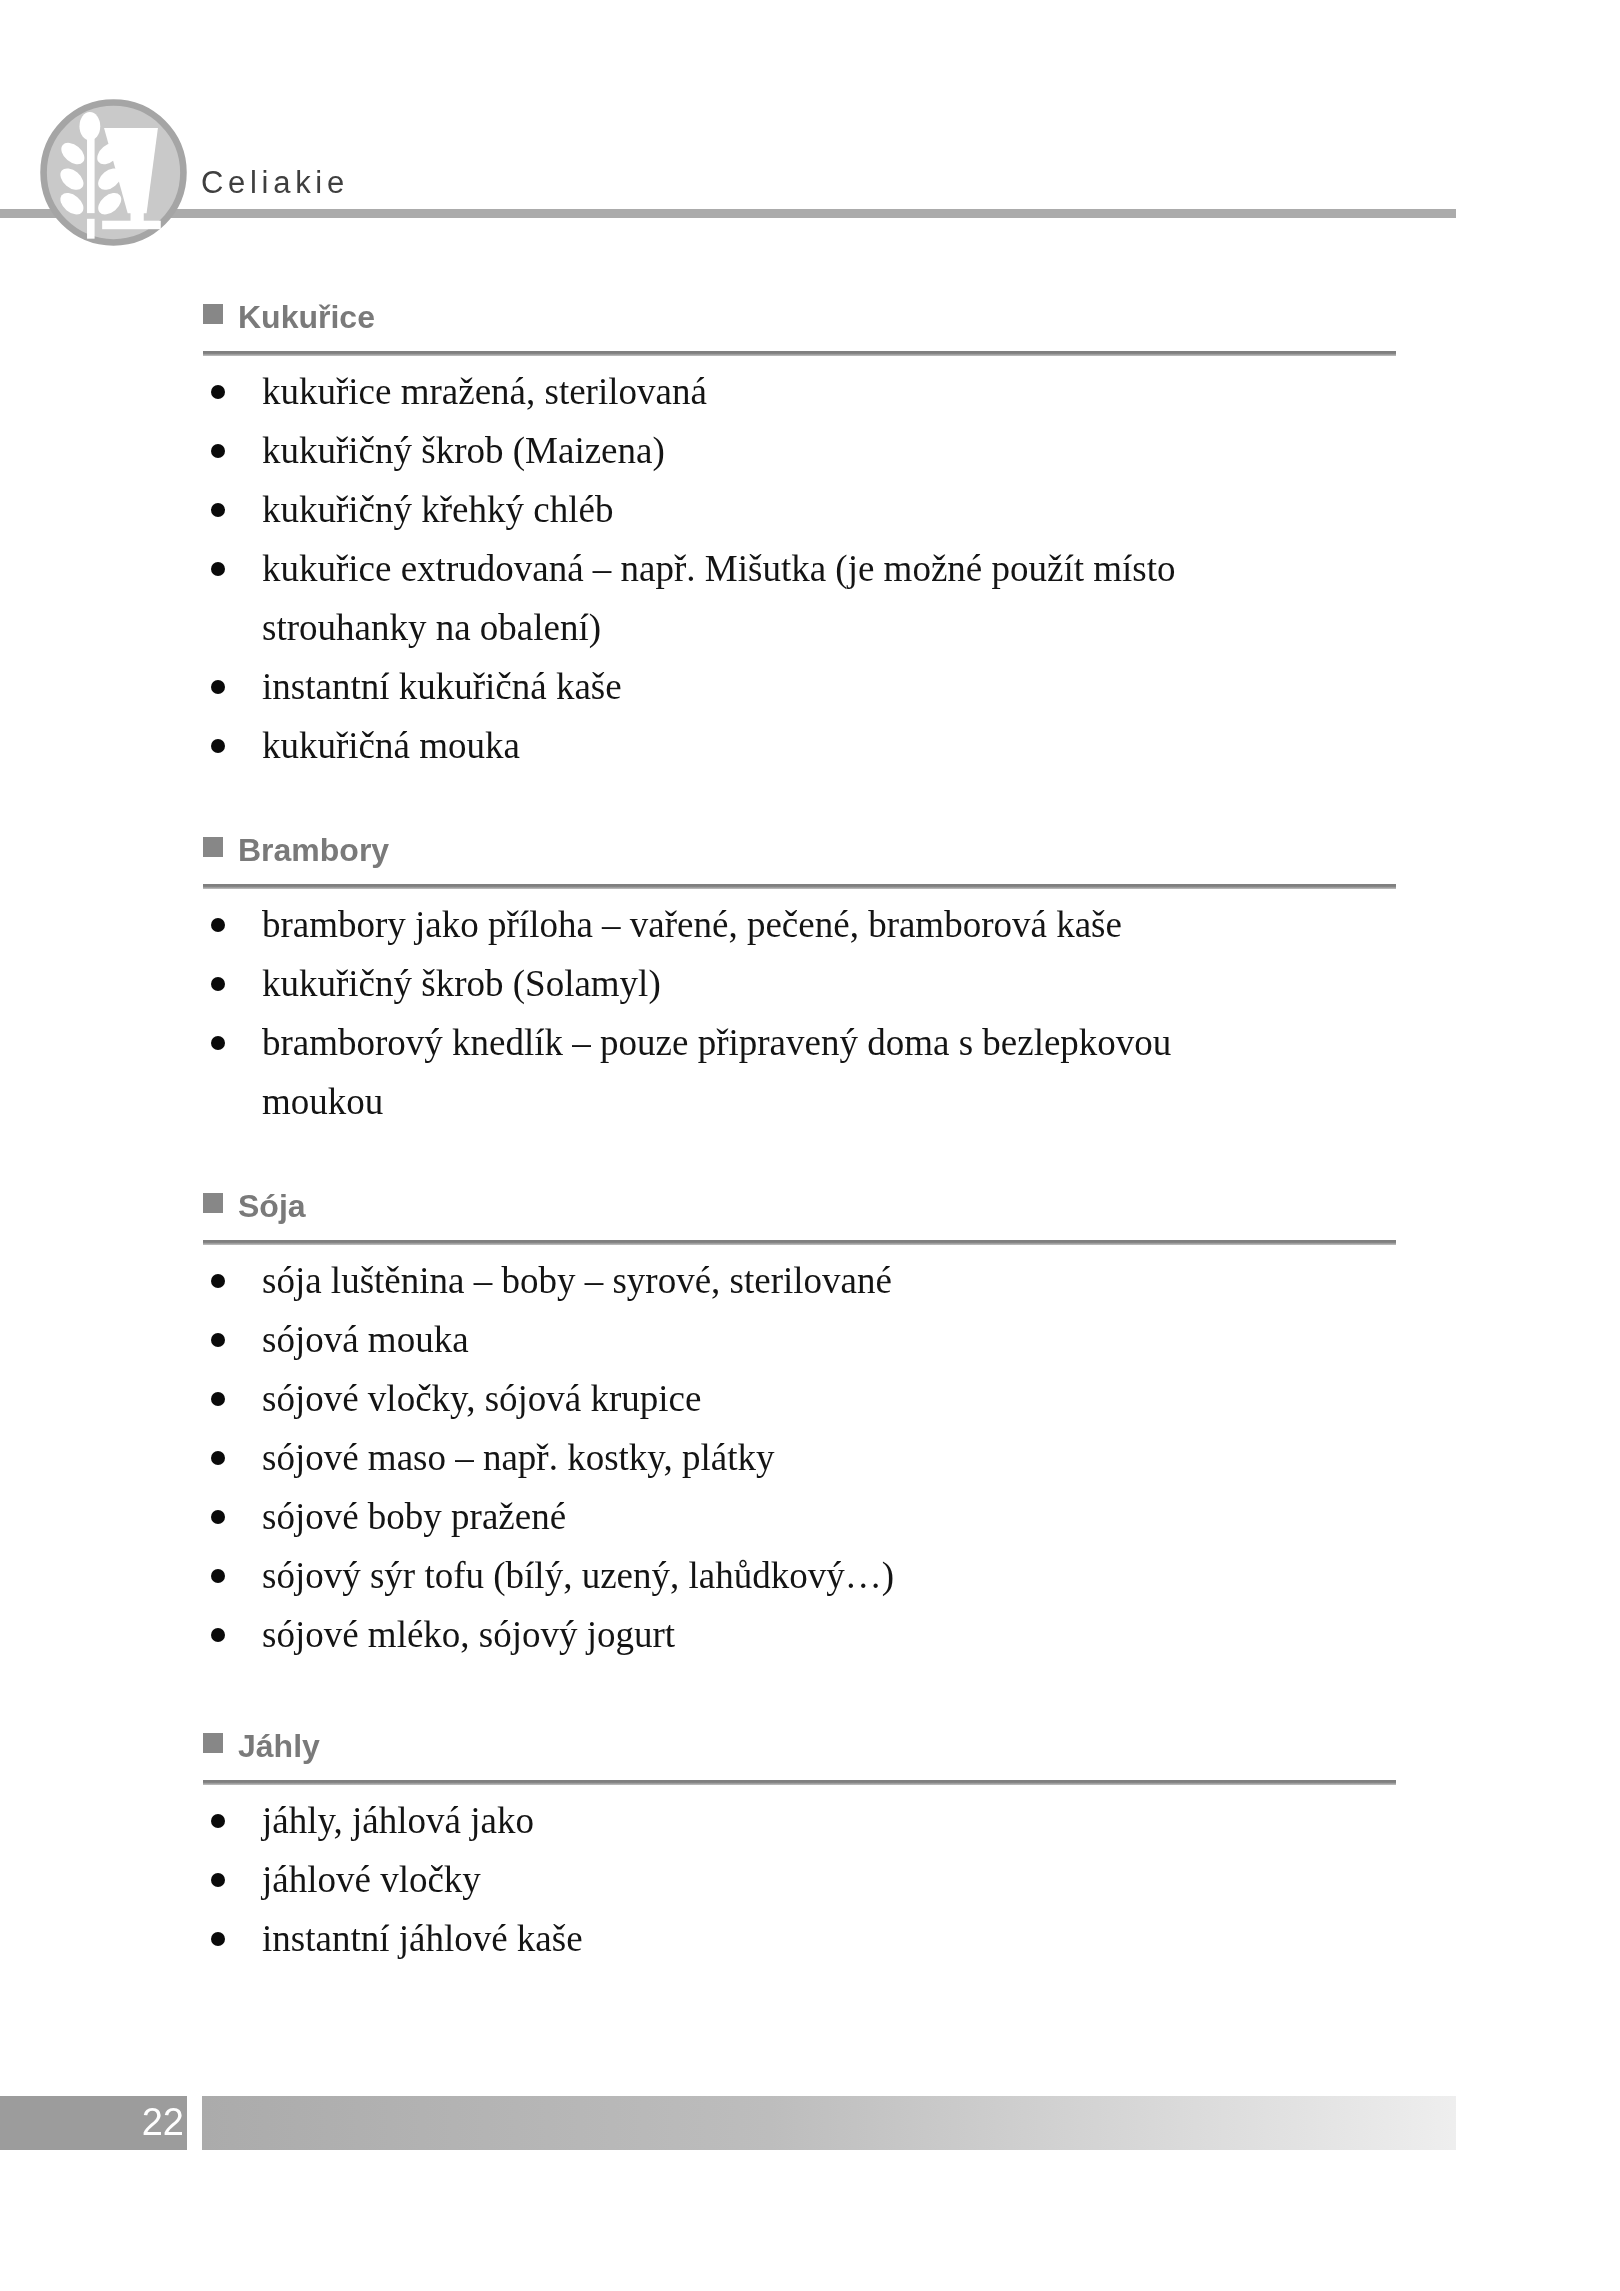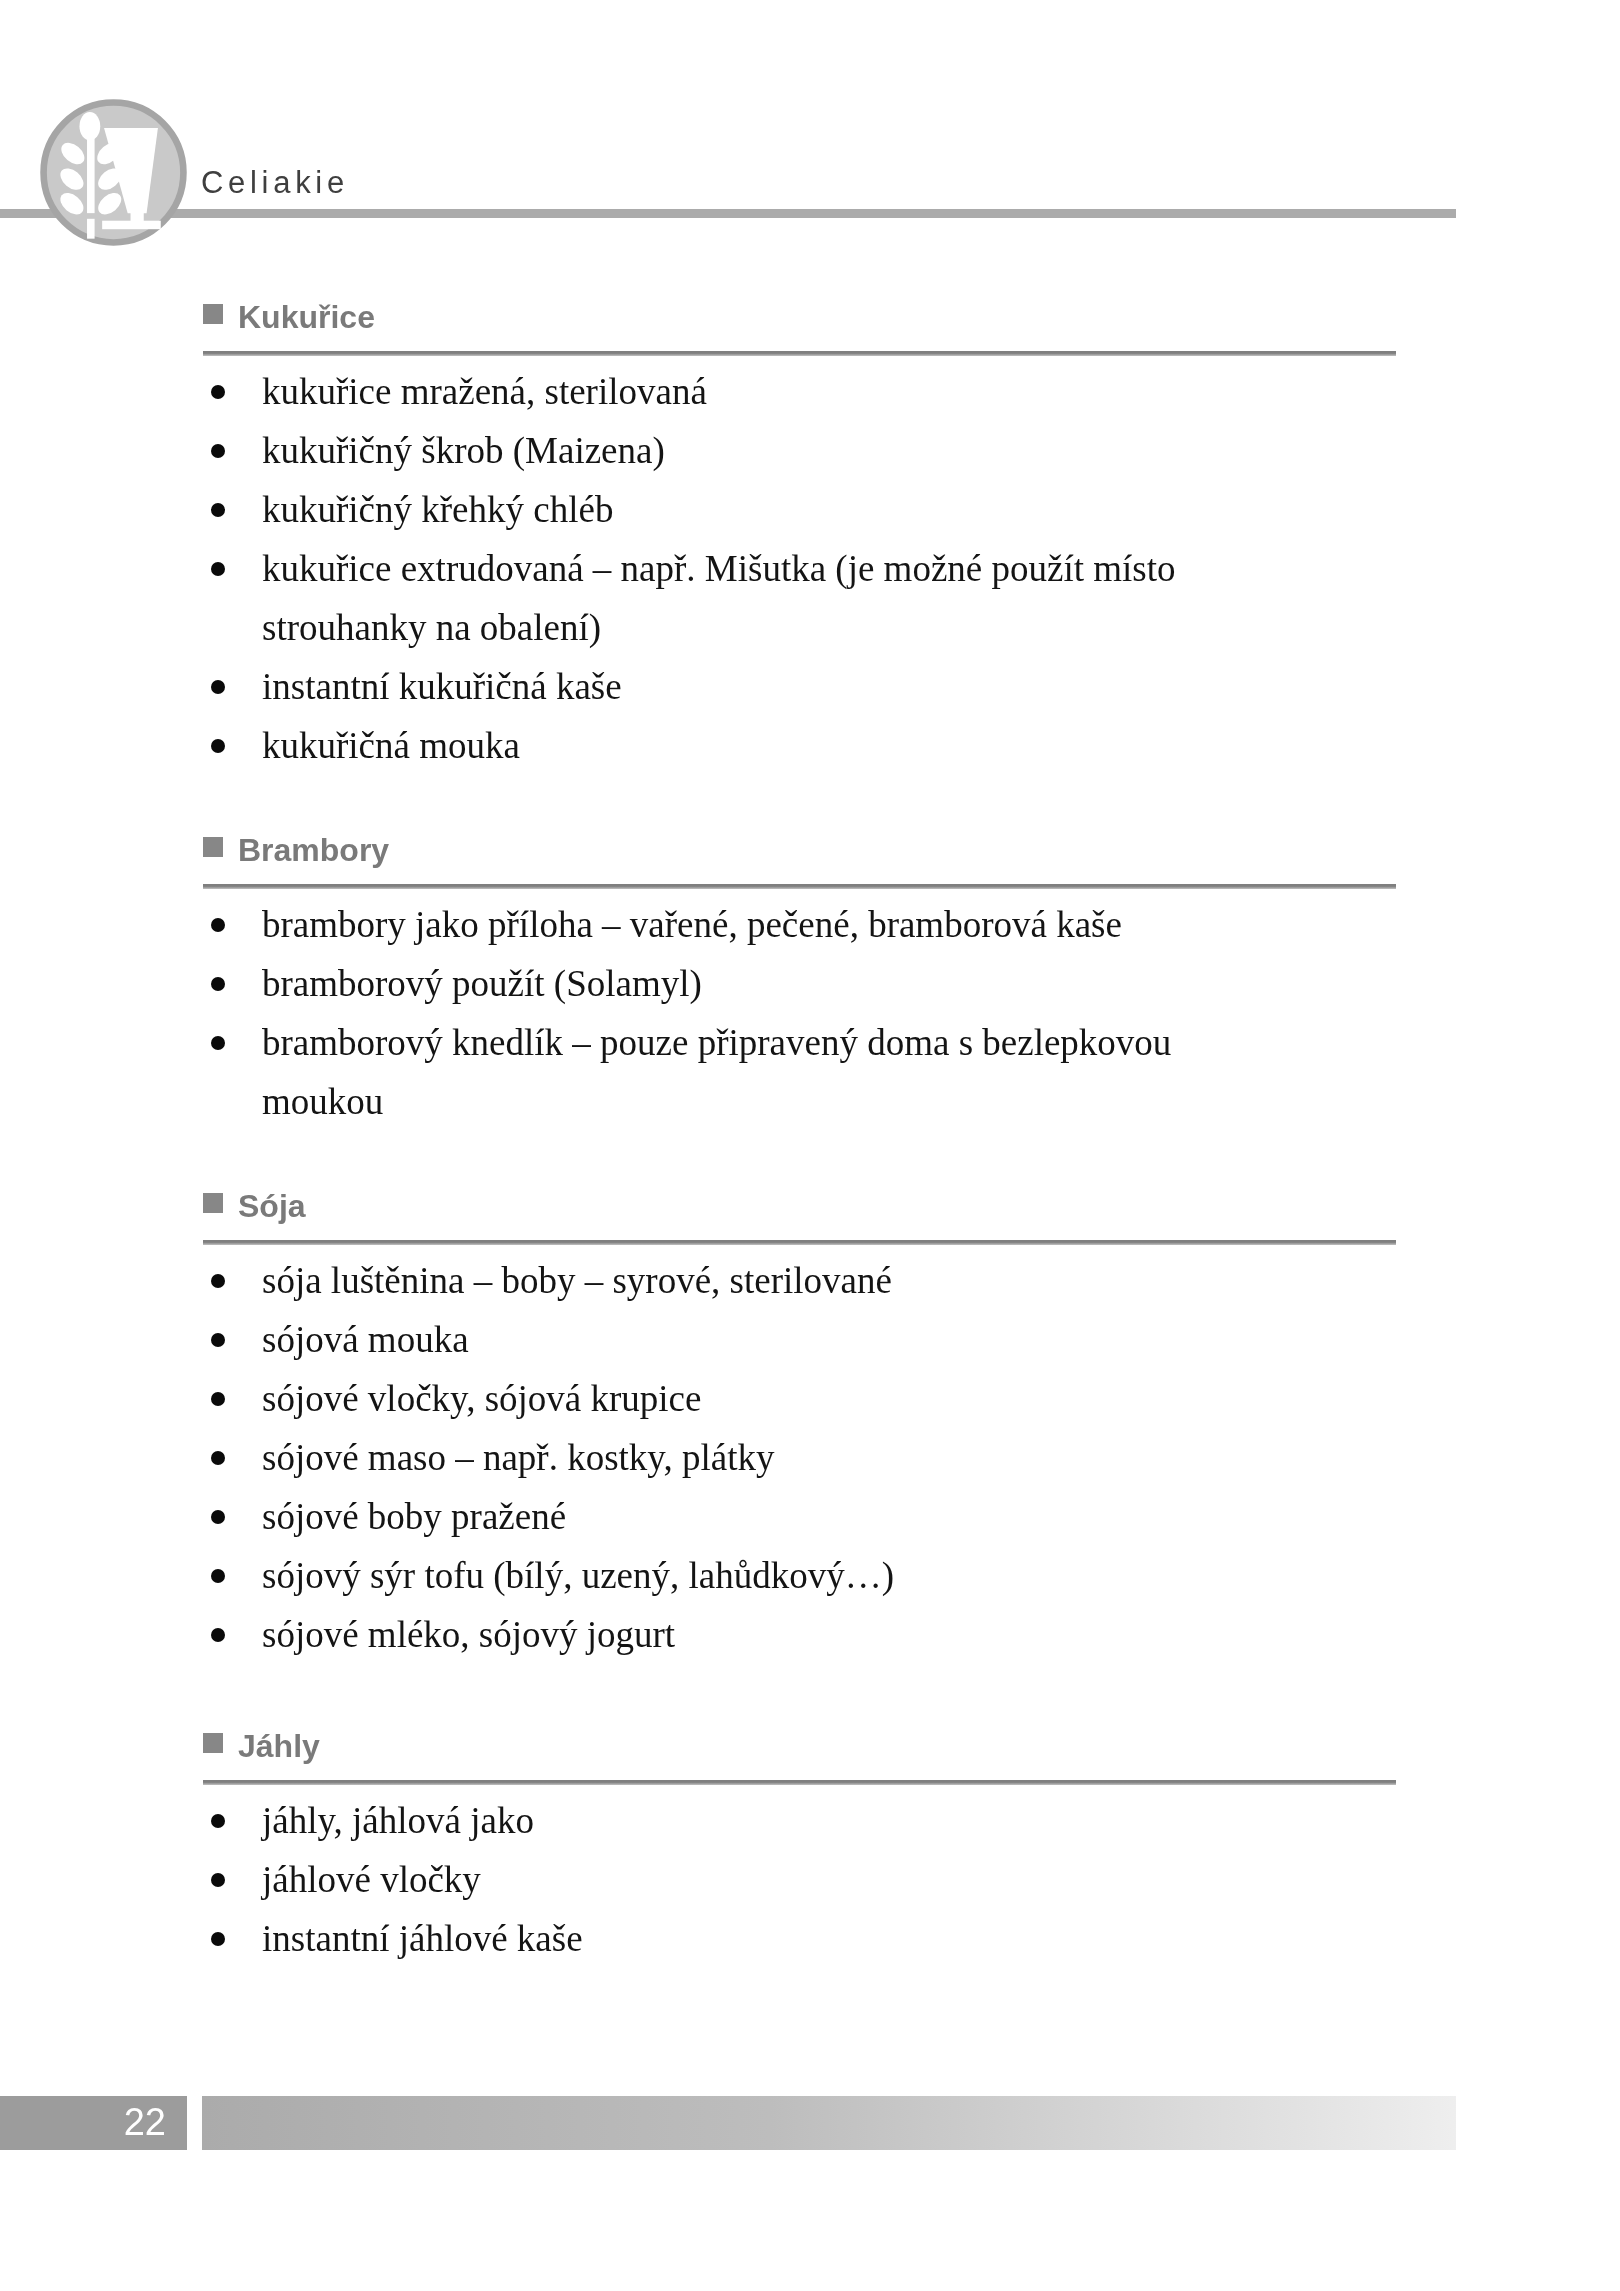--- a/index.html
+++ b/index.html
@@ -25,21 +25,21 @@
   .sq{position:absolute;left:0;top:8.5px;width:20px;height:20px;background:#878787;}
   .rule{height:4.7px;margin-top:11.4px;background:linear-gradient(to bottom,#7f7f7f 45%,#c2c2c2);}
 
   .items{list-style:none;margin:5.7px 0 0 0;padding:0;}
   .item{position:relative;padding-left:59px;font-size:37px;line-height:59px;color:#141414;}
   .item .txt{white-space:pre-line;}
   .dot{position:absolute;left:7.6px;top:23px;width:14px;height:14px;border-radius:50%;background:#0a0a0a;}
 
   
   .page-num-box{position:absolute;left:0;top:2096px;width:187px;height:54px;background:#9c9c9c;
-        text-align:right;box-sizing:border-box;padding-right:21px;
+        text-align:right;box-sizing:border-box;padding-right:3px;
         font-family:"Liberation Sans", sans-serif;font-size:38px;line-height:53px;color:#ffffff;}
   .footer-bar{position:absolute;left:202px;top:2096px;width:1419px;height:54px;
         background:linear-gradient(to right,#ababab 0%,#bdbdbd 40%,#e3e3e3 78%,#fbfbfb 100%);}
 </style>
 </head>
 <body>
 
 <div class="page">
 
   <div class="header-rule"></div>
@@ -86,21 +86,21 @@
     </section>
 
     <section class="food-section s2">
       <h2 class="section-heading">
         <span class="sq"></span>
         <span class="section-title">Brambory</span>
       </h2>
       <div class="rule"></div>
       <ul class="items">
         <li class="item"><span class="dot"></span><span class="txt">brambory jako příloha – vařené, pečené, bramborová kaše</span></li>
-        <li class="item"><span class="dot"></span><span class="txt">bramborový použít (Solamyl)</span></li>
+        <li class="item"><span class="dot"></span><span class="txt">kukuřičný škrob (Solamyl)</span></li>
         <li class="item"><span class="dot"></span><span class="txt">bramborový knedlík – pouze připravený doma s bezlepkovou
 moukou</span></li>
       </ul>
     </section>
 
     <section class="food-section s3">
       <h2 class="section-heading">
         <span class="sq"></span>
         <span class="section-title">Sója</span>
       </h2>

